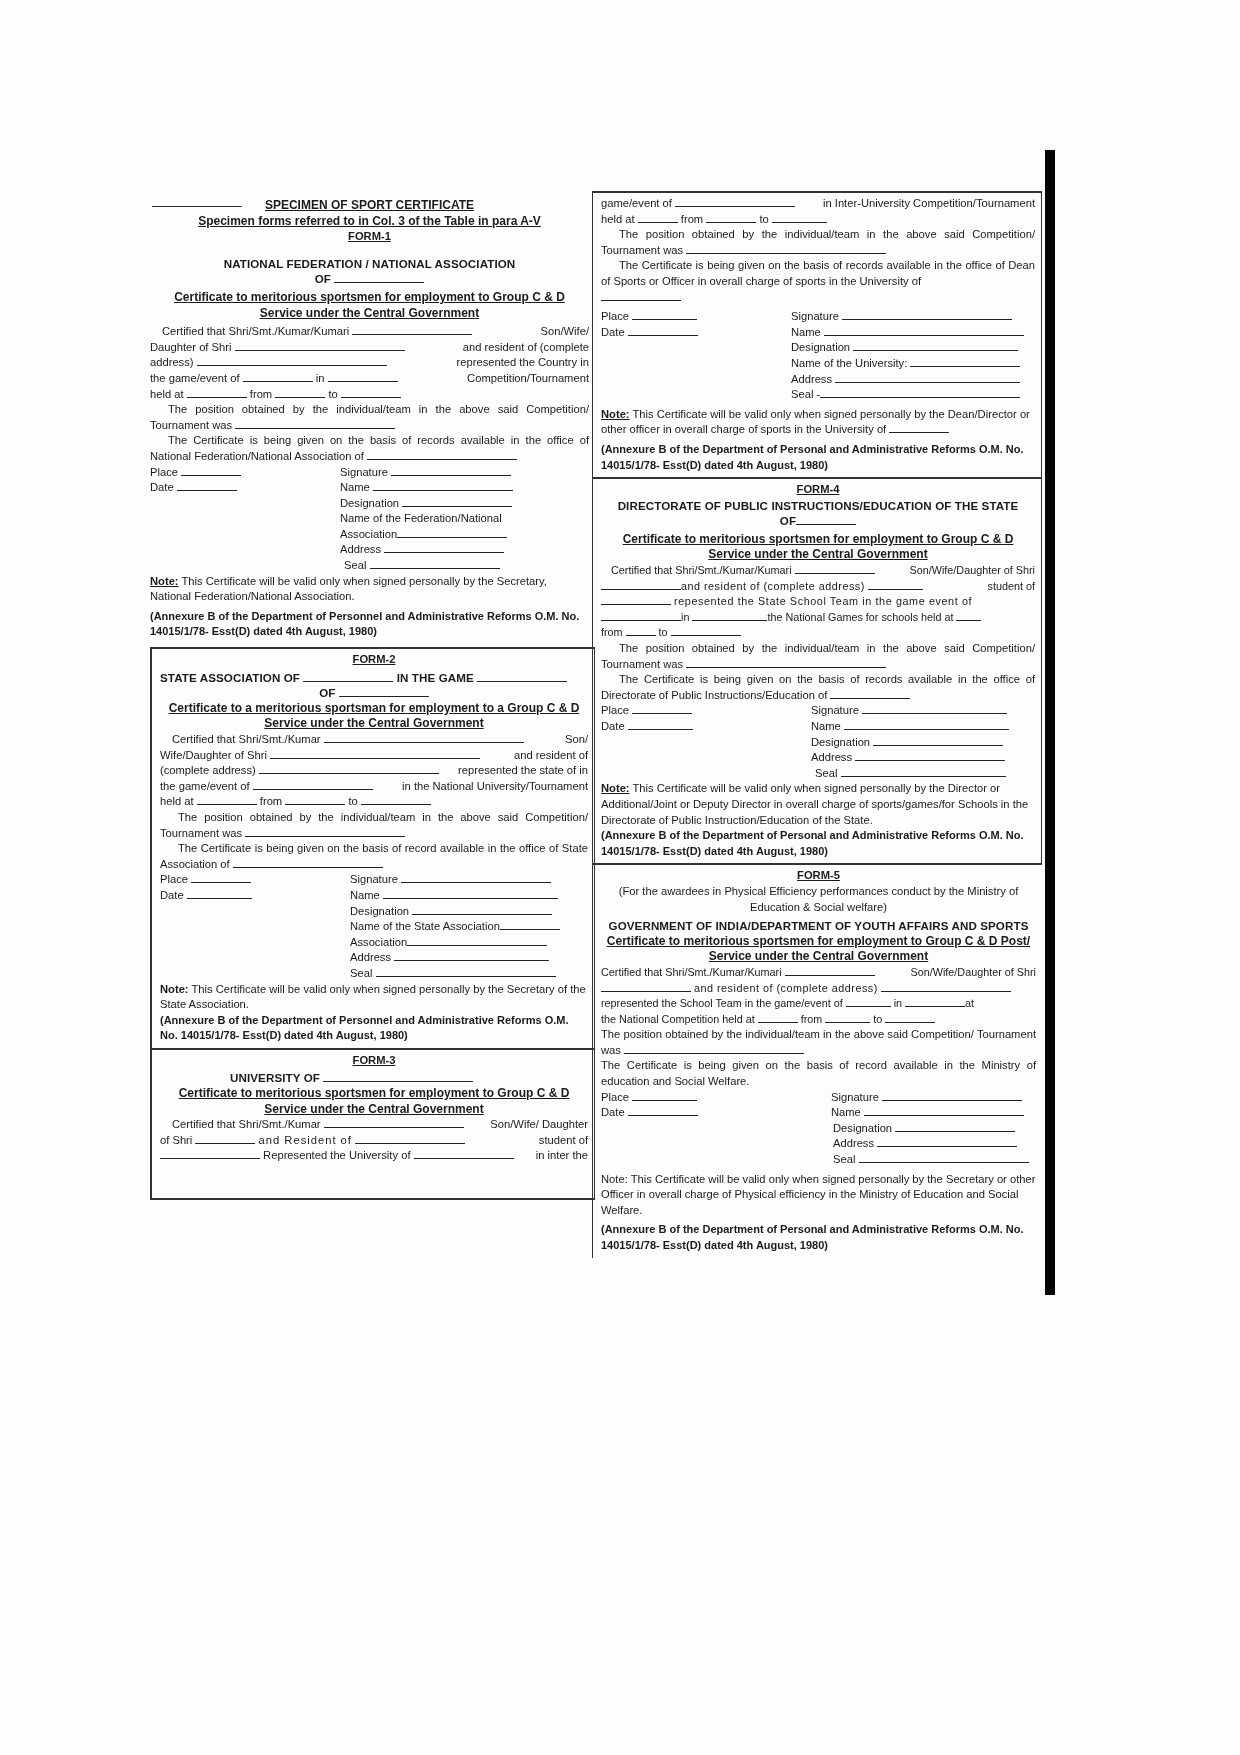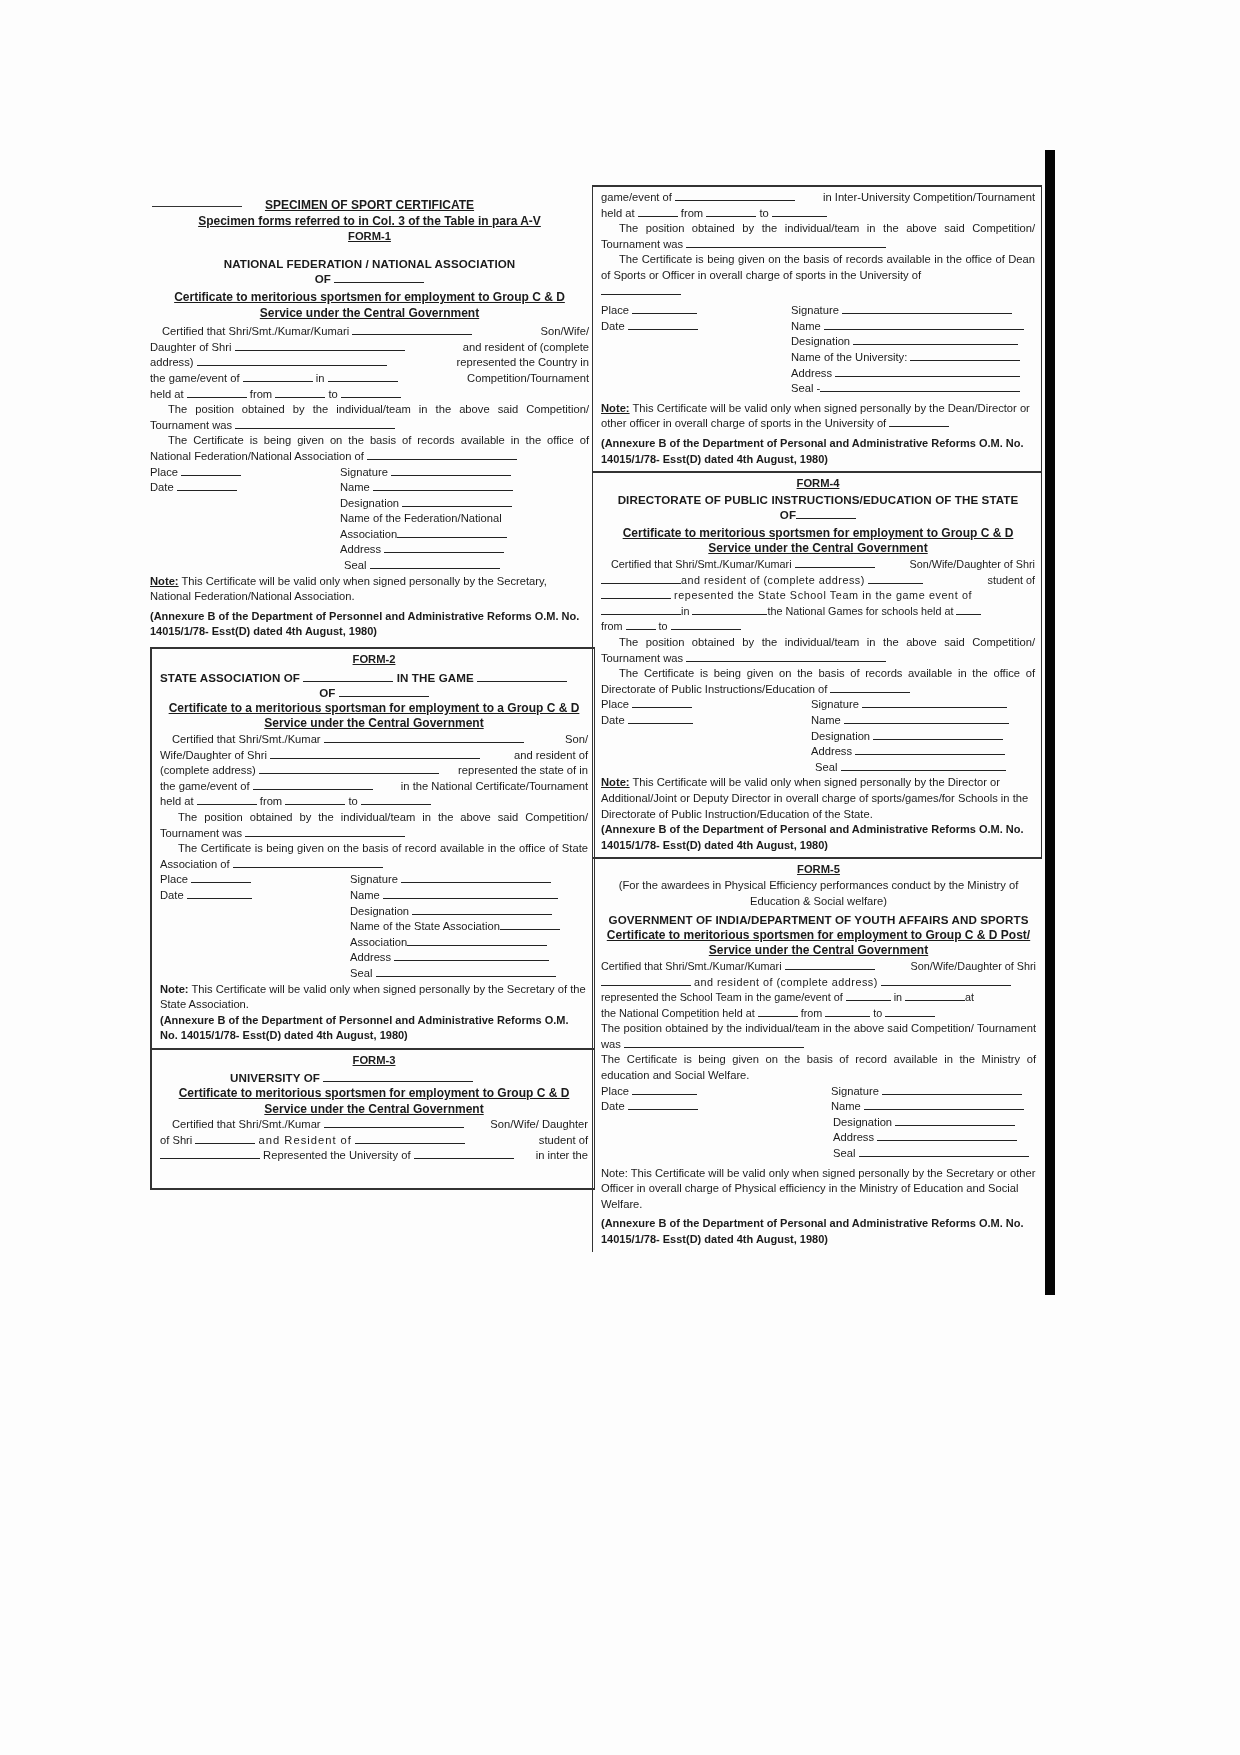--- a/index.html
+++ b/index.html
@@ -2,21 +2,21 @@
 <html><head>
 <meta charset="utf-8">
 <style>
   html, body { margin:0; padding:0; }
   body { width:1240px; height:1755px; background:#ffffff; position:relative; overflow:hidden;
          font-family:"Liberation Sans", sans-serif; color:#1b1b1b; }
   .page { position:absolute; left:0; top:0; width:1240px; height:1755px; background:#fdfdfd; }
   .scan-bar { position:absolute; left:1045px; top:150px; width:10px; height:1145px; background:#050505; }
   .col { position:absolute; font-size:11.2px; line-height:15.6px; }
   .col.left { left:150px; top:195px; width:445px; }
-  .col.right { left:592px; top:185px; width:450px; }
+  .col.right { left:592px; top:191px; width:450px; }
   .box { border-left:2px solid #333; border-right:1.5px solid #333; padding:3px 6px 4px 8px; }
   .box.top-rule { border-top:2px solid #333; }
   .box.bottom-rule { border-bottom:2px solid #333; }
   .box.noborder { border:none; padding-left:0; }
   .center { text-align:center; }
   .u { text-decoration:underline; }
   .b { font-weight:bold; }
   .title { font-weight:bold; text-decoration:underline; font-size:12px; }
   .caps { font-weight:bold; font-size:11.6px; letter-spacing:0.1px; }
   .just { text-align:justify; }
@@ -77,21 +77,21 @@
     <div class="box top-rule" style="margin-top:3px">
       <div class="center u b">FORM-2</div>
       <div class="caps" style="margin-top:2px"><span>STATE ASSOCIATION OF</span> <span class="blank" style="width:90px"></span> <span>IN THE GAME</span> <span class="blank" style="width:90px"></span></div>
       <div class="center caps"><span>OF</span> <span class="blank" style="width:90px"></span></div>
       <div class="center title">Certificate to a meritorious sportsman for employment to a Group C &amp; D</div>
       <div class="center title">Service under the Central Government</div>
       <div>
         <div style="padding-left:12px"><span>Certified that Shri/Smt./Kumar</span> <span class="blank" style="width:200px"></span> <span style="float:right">Son/</span></div>
         <div><span>Wife/Daughter of Shri</span> <span class="blank" style="width:210px"></span> <span style="float:right">and resident of</span></div>
         <div><span>(complete address)</span> <span class="blank" style="width:180px"></span> <span style="float:right">represented the state of in</span></div>
-        <div><span>the game/event of</span> <span class="blank" style="width:120px"></span> <span style="float:right">in the National Certificate/Tournament</span></div>
+        <div><span>the game/event of</span> <span class="blank" style="width:120px"></span> <span style="float:right">in the National University/Tournament</span></div>
         <div><span>held at</span> <span class="blank" style="width:60px"></span> <span>from</span> <span class="blank" style="width:60px"></span> <span>to</span> <span class="blank" style="width:70px"></span></div>
       </div>
       <div class="just indent"><span>The position obtained by the individual/team in the above said Competition/ Tournament was</span> <span class="blank" style="width:160px"></span></div>
       <div class="just indent"><span>The Certificate is being given on the basis of record available in the office of State Association of</span> <span class="blank" style="width:150px"></span></div>
       <div class="sigrow">
         <div class="l">
           <div><span>Place</span> <span class="blank" style="width:60px"></span></div>
           <div><span>Date</span> <span class="blank" style="width:65px"></span></div>
         </div>
         <div class="r">
@@ -101,21 +101,21 @@
           <div><span>Name of the State Association</span><span class="blank" style="width:60px"></span></div>
           <div><span>Association</span><span class="blank" style="width:140px"></span></div>
           <div><span>Address</span> <span class="blank" style="width:155px"></span></div>
           <div><span>Seal</span> <span class="blank" style="width:180px"></span></div>
         </div>
       </div>
       <div><span class="b">Note:</span> <span>This Certificate will be valid only when signed personally by the Secretary of the State Association.</span></div>
       <div class="ann">(Annexure B of the Department of Personnel and Administrative Reforms O.M. No. 14015/1/78- Esst(D) dated 4th August, 1980)</div>
     </div>
 
-    <div class="box top-rule bottom-rule" style="padding-bottom:24px">
+    <div class="box top-rule bottom-rule" style="padding-bottom:34px">
       <div class="center u b">FORM-3</div>
       <div class="caps" style="padding-left:70px; margin-top:2px"><span>UNIVERSITY OF</span> <span class="blank" style="width:150px"></span></div>
       <div class="center title">Certificate to meritorious sportsmen for employment to Group C &amp; D</div>
       <div class="center title">Service under the Central Government</div>
       <div>
         <div style="padding-left:12px"><span>Certified that Shri/Smt./Kumar</span> <span class="blank" style="width:140px"></span> <span style="float:right">Son/Wife/ Daughter</span></div>
         <div><span>of Shri</span> <span class="blank" style="width:60px"></span> <span style="letter-spacing:1px">and Resident of</span> <span class="blank" style="width:110px"></span> <span style="float:right">student of</span></div>
         <div><span class="blank" style="width:100px"></span> <span>Represented the University of</span> <span class="blank" style="width:100px"></span> <span style="float:right">in inter the</span></div>
       </div>
     </div>

